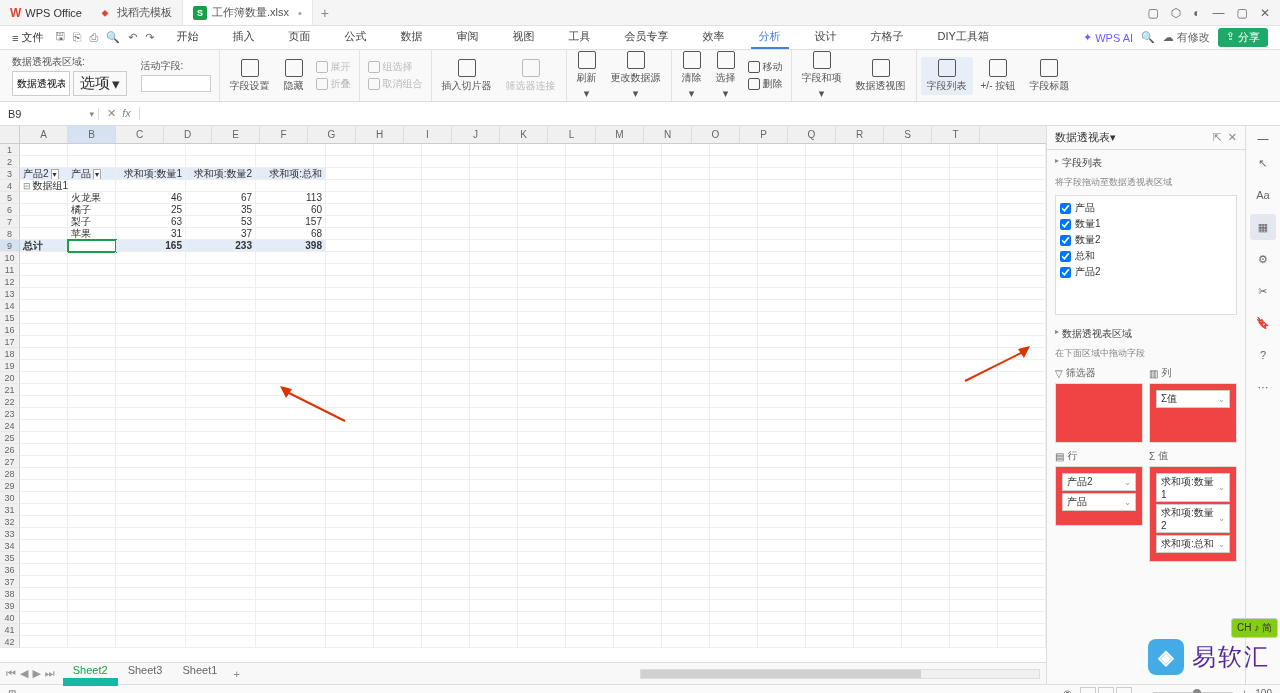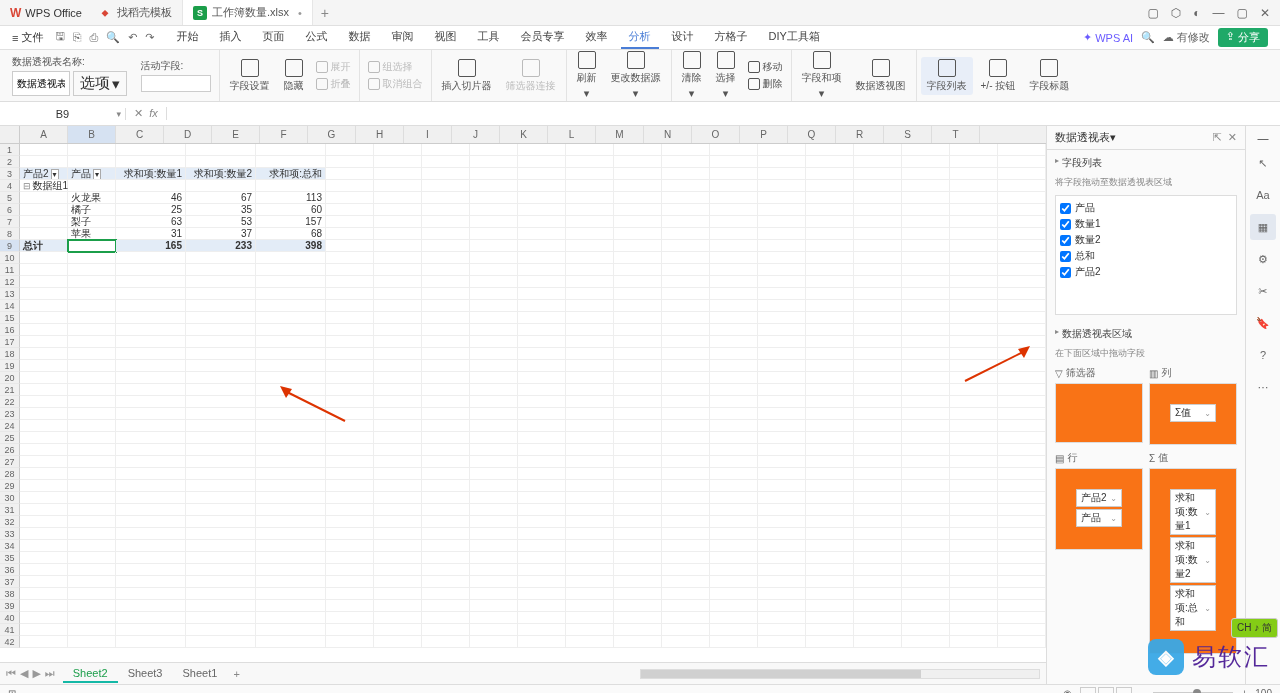--- a/index.html
+++ b/index.html
@@ -18,21 +18,21 @@
 .tab-close { margin-left: 4px; color: #999; }
 .new-tab { padding: 0 8px; color: #888; cursor: pointer; font-size: 14px; }
 .win-ctrl { display: flex; gap: 12px; padding-right: 6px; color: #666; }
 .win-ctrl span { cursor: pointer; font-size: 12px; }
 
 
 .menu-bar { height: 24px; display: flex; align-items: center; padding: 0 6px; border-bottom: 1px solid #e0e0e0; }
 .file-btn { display: flex; align-items: center; gap: 3px; padding: 0 6px; }
 .qat { display: flex; gap: 8px; padding: 0 6px; align-items: center; color: #666; }
 .qat span { cursor: pointer; }
-.menu-items { display: flex; gap: 5px; margin-left: 8px; }
+.menu-items { display: flex; gap: 18px; margin-left: 8px; }
 .menu-item { padding: 3px 8px; cursor: pointer; color: #444; }
 .menu-item.active { color: #4a7dd6; border-bottom: 2px solid #4a7dd6; }
 .menu-right { margin-left: auto; display: flex; gap: 8px; align-items: center; padding-right: 6px; }
 .wps-ai { color: #6b5cff; font-size: 11px; display: flex; gap: 3px; align-items: center; }
 .share-btn { background: #1fa968; color: #fff; padding: 2px 8px; border-radius: 3px; cursor: pointer; display: flex; gap: 3px; }
 .has-change { color: #666; display: flex; gap: 3px; align-items: center; }
 
 
 .ribbon { height: 52px; background: #f9f9f9; border-bottom: 1px solid #ddd; display: flex; align-items: center; padding: 0 6px; }
 .pt-name-box { display: flex; flex-direction: column; gap: 2px; padding: 2px 6px; }
@@ -46,21 +46,21 @@
 .rb-btn.sm { flex-direction: row; padding: 1px 4px; font-size: 10px; gap: 3px; }
 .rb-btn.disabled { color: #bbb; cursor: default; }
 .rb-col { display: flex; flex-direction: column; gap: 1px; }
 .rb-ic { width: 18px; height: 18px; border: 1px solid currentColor; border-radius: 2px; position: relative; }
 .rb-ic.sm { width: 12px; height: 12px; }
 .rb-lbl { font-size: 10px; white-space: nowrap; }
 .rb-btn.hi { background: #e8eef8; border-radius: 3px; }
 
 
 .fx-bar { height: 24px; border-bottom: 1px solid #ddd; display: flex; align-items: center; }
-.name-box { width: 126px; border-right: 1px solid #ddd; padding: 0 8px; display: flex; align-items: center; justify-content: center; position: relative; }
+.name-box { width: 99px; border-right: 1px solid #ddd; padding: 0 8px; display: flex; align-items: center; justify-content: flex-start; position: relative; }
 .nb-dd { position: absolute; right: 4px; color: #888; font-size: 9px; }
 .fx-ctrls { display: flex; gap: 6px; padding: 0 8px; color: #888; border-right: 1px solid #ddd; }
 .fx-input { flex: 1; padding: 0 6px; }
 
 
 .main { display: flex; height: 558px; }
 .sheet-area { flex: 1; display: flex; flex-direction: column; position: relative; }
 .pane-area { width: 204px; border-left: 1px solid #ddd; display: flex; flex-direction: column; background: #fafafa; }
 .tool-rail { width: 36px; border-left: 1px solid #ddd; display: flex; flex-direction: column; align-items: center; padding-top: 6px; gap: 6px; background: #fafafa; }
 .rail-btn { width: 26px; height: 26px; display: flex; align-items: center; justify-content: center; color: #666; cursor: pointer; border-radius: 3px; }
@@ -91,28 +91,28 @@
 .pane-section { padding: 6px 8px; }
 .sec-title { font-size: 10px; color: #444; margin-bottom: 4px; display: flex; gap: 3px; }
 .sec-title::before { content: '▸'; color: #888; font-size: 8px; }
 .field-list { border: 1px solid #ddd; background: #fff; padding: 4px; font-size: 10px; min-height: 120px; }
 .field-item { display: flex; align-items: center; gap: 4px; padding: 1px 0; }
 .field-item input { width: 11px; height: 11px; }
 .hint { font-size: 9px; color: #888; padding: 2px 0 6px; }
 .areas { display: grid; grid-template-columns: 1fr 1fr; gap: 6px; }
 .area-box { }
 .area-title { font-size: 10px; color: #666; margin-bottom: 3px; display: flex; gap: 3px; align-items: center; }
-.area-list { border: 1px solid #ddd; background: #f97316; min-height: 60px; padding: 20px; }
+.area-list { border: 1px solid #ddd; background: #ef4444; min-height: 60px; padding: 6px; }
 .area-item { border: 1px solid #ccc; padding: 1px 4px; font-size: 10px; margin-bottom: 2px; background: #fff; display: flex; justify-content: space-between; align-items: center; cursor: pointer; }
 
 
 .sheet-tabs { height: 22px; border-top: 1px solid #ddd; display: flex; align-items: center; padding: 0 6px; background: #f8f8f8; }
 .st-nav { display: flex; gap: 4px; color: #999; padding-right: 8px; }
 .st-tab { padding: 2px 10px; cursor: pointer; color: #666; font-size: 11px; }
-.st-tab.active { color: #1b9e4a; border-bottom: 2px solid #14b8a6; font-weight: 500; }
+.st-tab.active { color: #1b9e4a; border-bottom: 8px solid #14b8a6; font-weight: 500; }
 .st-add { padding: 0 6px; color: #888; cursor: pointer; }
 .st-scroll { margin-left: auto; width: 400px; height: 10px; background: #f0f0f0; border: 1px solid #ddd; position: relative; }
 .st-thumb { position: absolute; left: 0; width: 280px; height: 100%; background: #d0d0d0; }
 
 
 .status-bar { height: 18px; border-top: 1px solid #ddd; display: flex; align-items: center; padding: 0 8px; font-size: 10px; color: #666; background: #fafafa; }
 .sb-right { margin-left: auto; display: flex; gap: 8px; align-items: center; }
 .view-btns { display: flex; gap: 2px; }
 .view-btn { width: 16px; height: 14px; border: 1px solid #ccc; cursor: pointer; }
 .zoom-slider { width: 80px; height: 3px; background: #ccc; position: relative; }
@@ -188,21 +188,21 @@
   <div class="menu-right">
     <span class="wps-ai">✦ <span>WPS AI</span></span>
     <span>🔍</span>
     <span class="has-change">☁ <span>有修改</span></span>
     <span class="share-btn">⇪ <span>分享</span></span>
   </div>
 </div>
 
 <div class="ribbon">
   <div class="pt-name-box">
-    <span class="pt-label">数据透视表名称:</span>
+    <span class="pt-label">数据透视表区域:</span>
     <div style="display:flex;gap:3px">
       <input class="pt-input" value="数据透视表1" style="">
       <span class="opt-btn"><span>选项</span> ▾</span>
     </div>
   </div>
   <div class="active-field">
     <span class="pt-label">活动字段:</span>
     <input class="af-input" style="">
   </div>
   <div class="rb-group">

